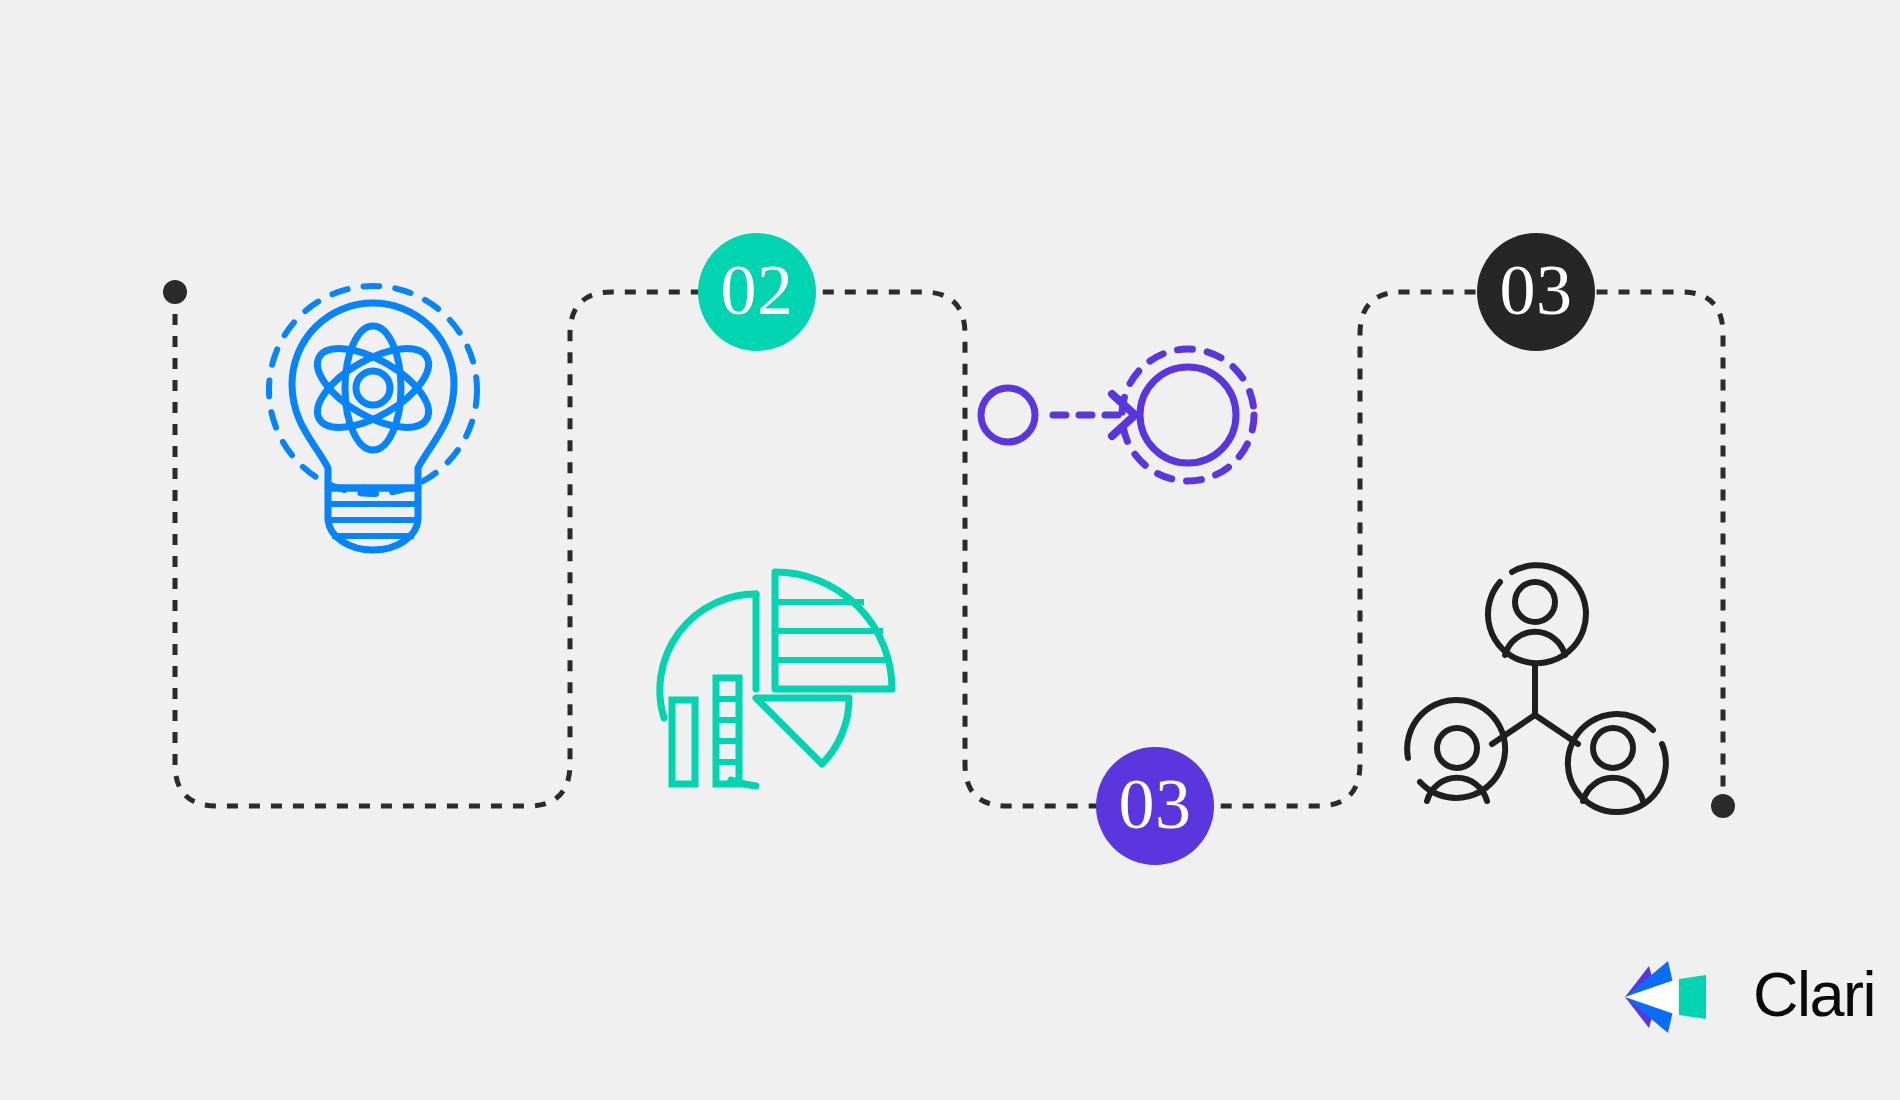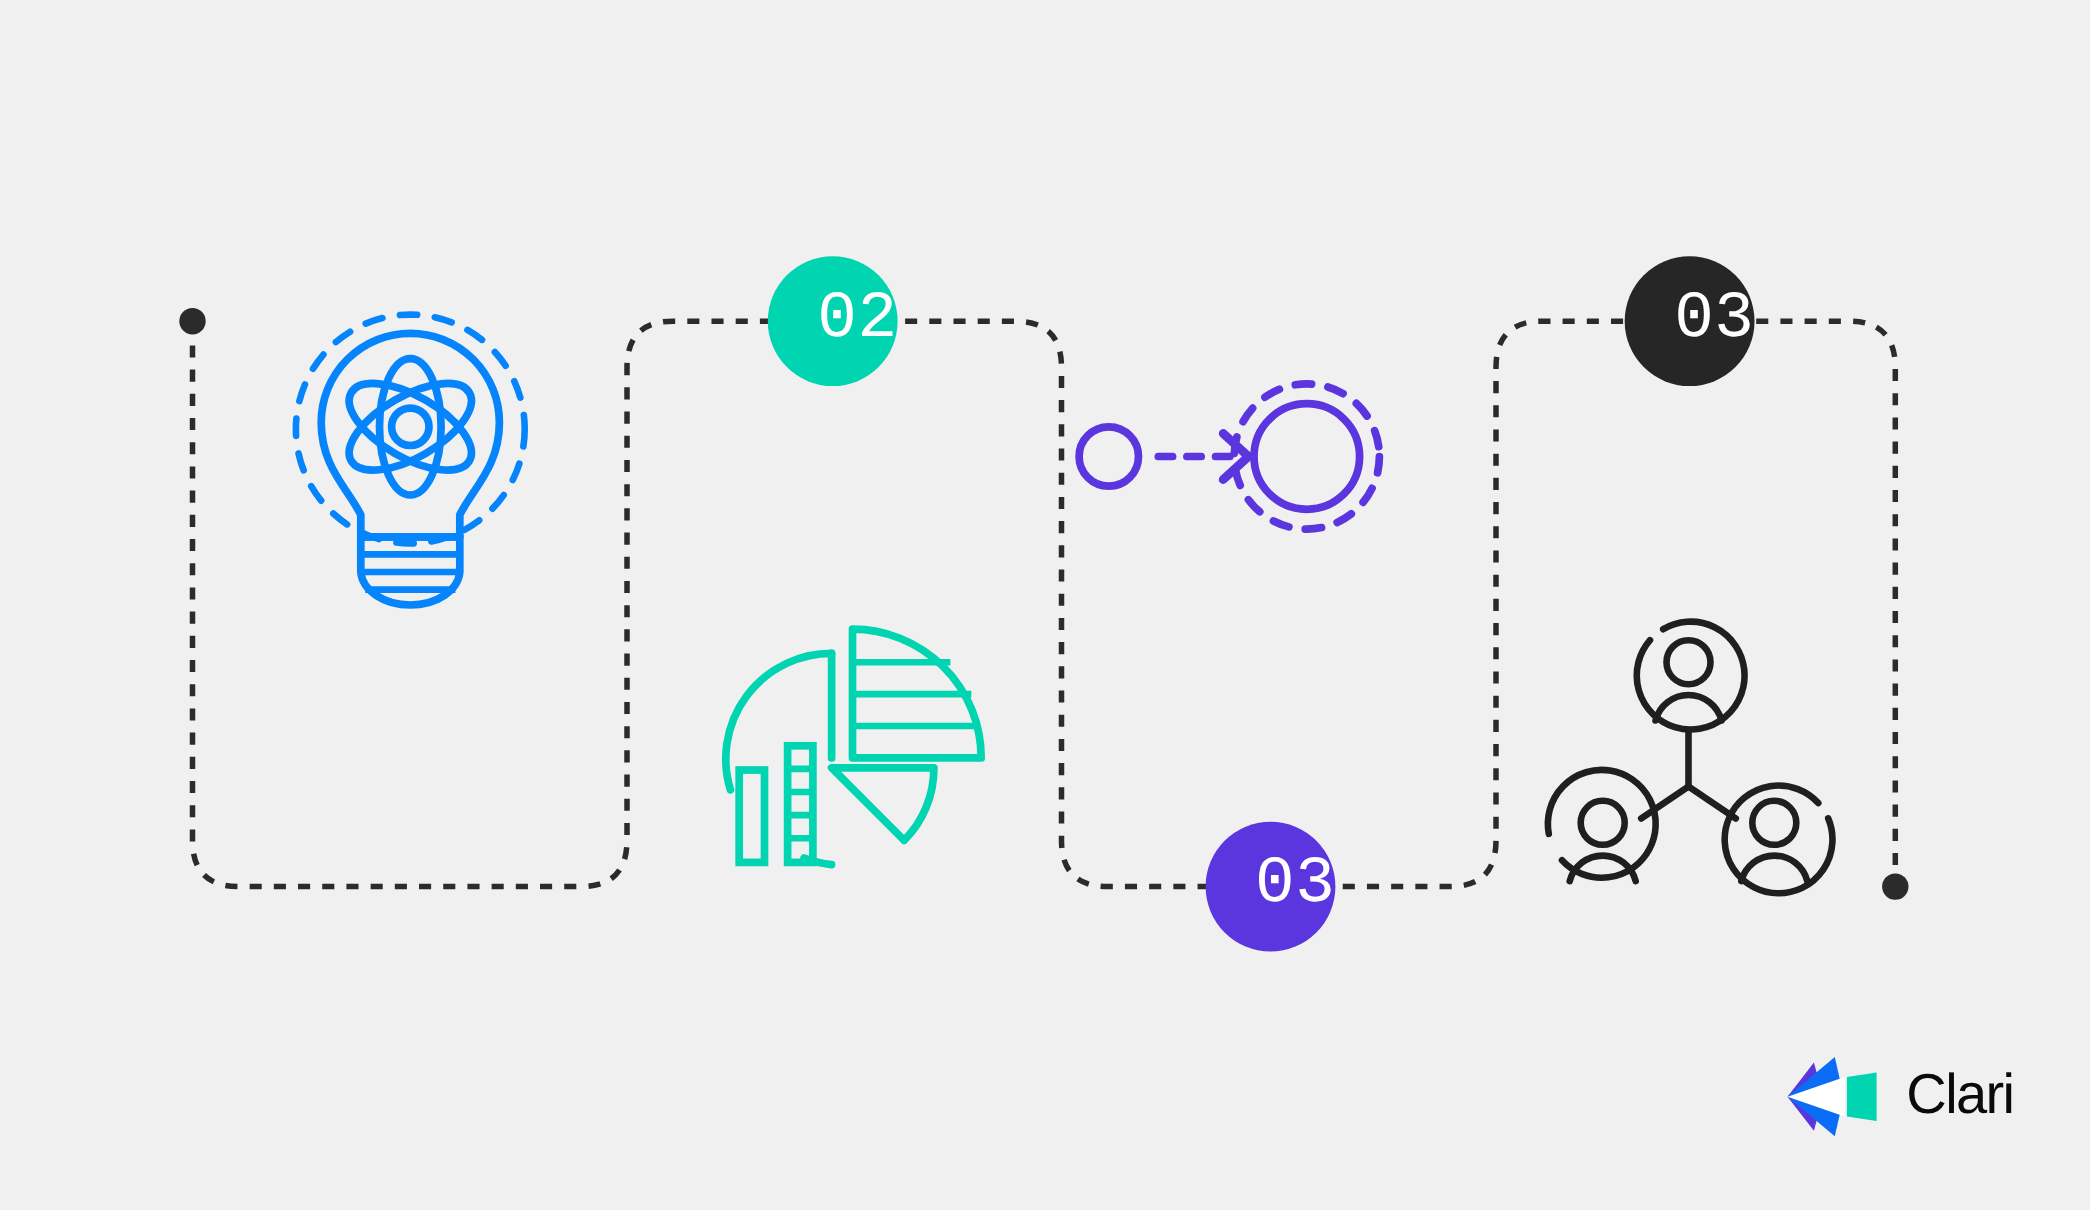--- a/index.html
+++ b/index.html
@@ -34,27 +34,27 @@
   }
 
   
   .badge {
     position: absolute;
     width: 118px;
     height: 118px;
     border-radius: 50%;
     display: flex;
     align-items: center;
-    justify-content: flex-end;
+    justify-content: center;
     color: #FFFFFF;
-    font-size: 60px;
+    font-size: 72px;
     font-weight: 400;
     letter-spacing: 0.5px;
     line-height: 1;
-    font-family: Liberation Mono, monospace;
+    font-family: Liberation Serif, serif;
     user-select: none;
   }
   .badge span { display:block; transform: translateY(-2px); }
 
   
   .icon-block {
     position: absolute;
   }
 
   
@@ -62,26 +62,27 @@
     position: absolute;
     left: 1623px;
     top: 955px;
     display: flex;
     align-items: center;
     gap: 14px;
   }
   .brand-mark { width: 96px; height: 84px; display:block; }
   .brand-word {
     font-family: "Liberation Sans", sans-serif;
-    font-size: 51px;
+    font-size: 63px;
     font-weight: 400;
     color: #0A0A0A;
     letter-spacing: -1.5px;
     line-height: 1;
     transform: translateY(-3px);
+    margin-left: 20px;
   }
 </style>
 </head>
 <body style="background: rgb(240, 240, 240); width: 1900px; height: 1100px;">
 
 <div id="stage">
 
   <svg class="flow-svg" viewBox="0 0 1900 1100">
 
     <circle id="startDot" cx="175" cy="292" r="12" fill="#2B2B2B"></circle>

